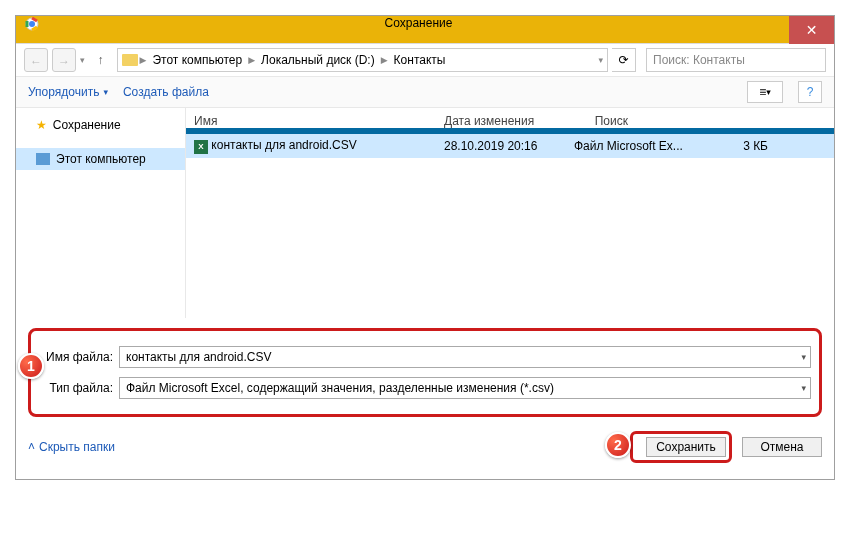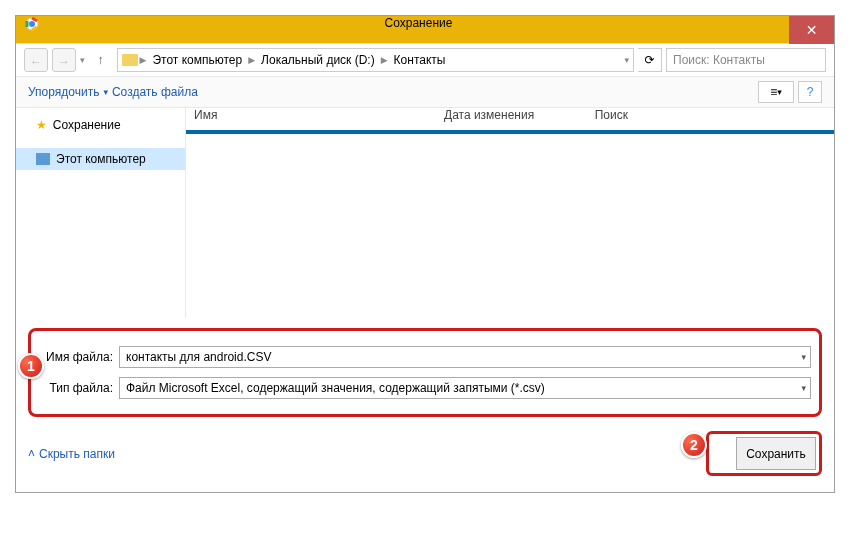--- a/index.html
+++ b/index.html
@@ -9,49 +9,49 @@
 .titlebar .ico{width:16px;height:16px;margin-right:8px;display:flex;align-items:center;justify-content:center}
 .titlebar .title{flex:1;text-align:center;color:#000}
 .titlebar .close{width:45px;height:28px;background:#c75050;display:flex;align-items:center;justify-content:center;color:#fff;font-size:14px;cursor:pointer}
 .navbar{height:32px;display:flex;align-items:center;padding:4px 8px;gap:4px}
 .navbtn{width:24px;height:24px;border:1px solid #ccc;border-radius:3px;background:#f5f5f5;display:flex;align-items:center;justify-content:center;cursor:pointer;color:#555}
 .navbtn.disabled{color:#bbb}
 .breadcrumb{flex:1;height:24px;border:1px solid #ccc;display:flex;align-items:center;padding:0 4px;gap:2px;background:#fff}
 .breadcrumb .seg{padding:0 4px;cursor:pointer;display:flex;align-items:center;gap:4px}
 .breadcrumb .sep{color:#888;font-size:9px}
 .refresh{width:24px;height:24px;border:1px solid #ccc;border-left:none;display:flex;align-items:center;justify-content:center;cursor:pointer}
-.search{width:160px;height:24px;border:1px solid #ccc;padding:0 6px;color:#888;display:flex;align-items:center;}
-.toolbar{height:32px;display:flex;align-items:center;padding:0 12px;gap:4px;border-top:1px solid #e8e8e8;border-bottom:1px solid #e8e8e8;background:#fafafa}
+.search{width:180px;height:24px;border:1px solid #ccc;padding:0 6px;color:#888;display:flex;align-items:center;margin-left:6px}
+.toolbar{height:32px;display:flex;align-items:center;padding:0 12px;gap:15px;border-top:1px solid #e8e8e8;border-bottom:1px solid #e8e8e8;background:#fafafa}
 .toolbar .tb{color:#1e5bb8;cursor:pointer;display:flex;align-items:center;gap:4px}
 .toolbar .spacer{flex:1}
 .toolbar .vbtn{width:36px;height:22px;border:1px solid #ccc;display:flex;align-items:center;justify-content:center;cursor:pointer;background:#fff}
 .main{display:flex;height:210px}
 .tree{width:170px;border-right:1px solid #e8e8e8;padding:6px 0}
 .tree .node{padding:4px 8px 4px 20px;display:flex;align-items:center;gap:6px;cursor:pointer}
 .tree .node.fav{color:#000}
 .tree .node.sel{background:#cde8ff}
 .tree .sp{height:12px}
 .filelist{flex:1;background:#fff}
-.fhead{height:26px;display:flex;align-items:flex-start;border-bottom:4px solid #0369a1;color:#444;font-size:11px}
+.fhead{height:26px;display:flex;align-items:flex-end;border-bottom:6px solid #0369a1;color:#444;font-size:11px}
 .fhead .col{padding:0 8px}
 .c1{width:250px}.c2{width:130px}.c3{width:140px}.c4{width:70px;text-align:right}
 .frow{height:24px;display:flex;align-items:center;background:#cde8ff;font-size:11px}
 .frow .col{padding:0 8px;white-space:nowrap;overflow:hidden;text-overflow:ellipsis}
 .bottom{padding:10px 12px;position:relative}
 .redbox1{border:3px solid #cc1b1b;border-radius:8px;padding:6px 8px;margin-bottom:8px;position:relative}
 .field{display:flex;align-items:center;margin:9px 0}
 .field label{width:80px;text-align:right;padding-right:6px}
 .field .combo{flex:1;height:22px;border:1px solid #aaa;background:#fff;display:flex;align-items:center;padding:0 6px;position:relative}
 .field .combo .arr{position:absolute;right:4px;color:#555;font-size:9px}
 .marker{position:absolute;width:26px;height:26px;border-radius:50%;background:radial-gradient(circle at 30% 30%,#ff6b4a,#cc1b1b);border:2px solid #fff;box-shadow:0 1px 3px rgba(0,0,0,.4);color:#fff;font-weight:bold;display:flex;align-items:center;justify-content:center;font-size:14px}
 .m1{left:-13px;top:22px}
 .footer{display:flex;align-items:center;padding:6px 0}
 .footer .hide{color:#1e5bb8;cursor:pointer;display:flex;align-items:center;gap:4px}
 .footer .spacer{flex:1}
-.btn{width:80px;height:33px;border:1px solid #aaa;background:#f0f0f0;cursor:pointer;margin-left:24px}
+.btn{width:80px;height:20px;border:1px solid #aaa;background:#f0f0f0;cursor:pointer;margin-left:10px}
 .redbox2{border:3px solid #cc1b1b;border-radius:6px;padding:3px;display:inline-block;position:relative}
 .m2{position:absolute;left:-28px;top:-2px;width:26px;height:26px;border-radius:50%;background:radial-gradient(circle at 30% 30%,#ff6b4a,#cc1b1b);border:2px solid #fff;box-shadow:0 1px 3px rgba(0,0,0,.4);color:#fff;font-weight:bold;display:flex;align-items:center;justify-content:center;font-size:14px}
 .star{color:#f5b301}
 .folder-ico{width:16px;height:12px;background:#f3d163;border-radius:1px;display:inline-block}
 .xl-ico{width:14px;height:14px;background:#217346;color:#fff;font-size:8px;display:inline-flex;align-items:center;justify-content:center;font-weight:bold}
 .pc-ico{width:14px;height:12px;background:#5a9bd5;display:inline-block}
 .net-ico{width:14px;height:14px;background:#5a9bd5;border-radius:50%;display:inline-block}
 </style>
 </head>
 <body>
@@ -116,46 +116,53 @@
           <span>Этот компьютер</span>
         </div>
       <div class="sp"></div>
     </div>
     <div class="filelist">
       <div class="fhead">
         <div class="col c1">Имя</div>
         <div class="col c2">Дата изменения</div>
         <div class="col c4">Поиск</div>
       </div>
+      <div class="frow">
+        <div class="col c1"><span class="xl-ico">X</span> <span>контакты для android.CSV</span></div>
+        <div class="col c2">28.10.2019 20:16</div>
+        <div class="col c3">Файл Microsoft Ex...</div>
+        <div class="col c4">3 КБ</div>
+      </div>
     </div>
   </div>
 
   <div class="bottom">
     <div class="redbox1">
       <div class="marker m1">1</div>
       <div class="field">
         <label>Имя файла:</label>
         <div class="combo">
             <span>контакты для android.CSV</span>
             <span class="arr">▾</span>
           </div>
       </div>
       <div class="field">
         <label>Тип файла:</label>
         <div class="combo">
-            <span>Файл Microsoft Excel, содержащий значения, содержащий запятыми (*.csv)</span>
+            <span>Файл Microsoft Excel, содержащий значения, разделенные изменения (*.csv)</span>
             <span class="arr">▾</span>
           </div>
       </div>
     </div>
     <div class="footer">
       <span class="hide">
           <span>˄</span>
           <span>Скрыть папки</span>
         </span>
       <span class="spacer"></span>
       <span class="redbox2">
         <div class="m2">2</div>
         <button class="btn">Сохранить</button>
       </span>
+      <button class="btn">Отмена</button>
     </div>
   </div>
 </div>
 
 </body></html>

